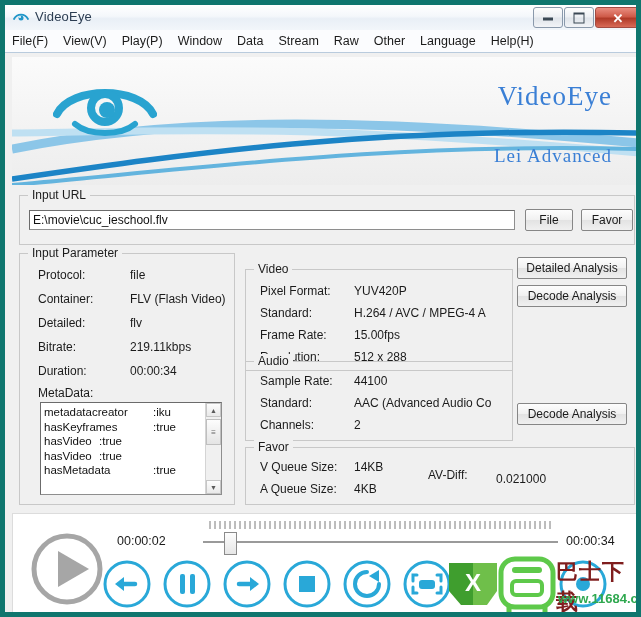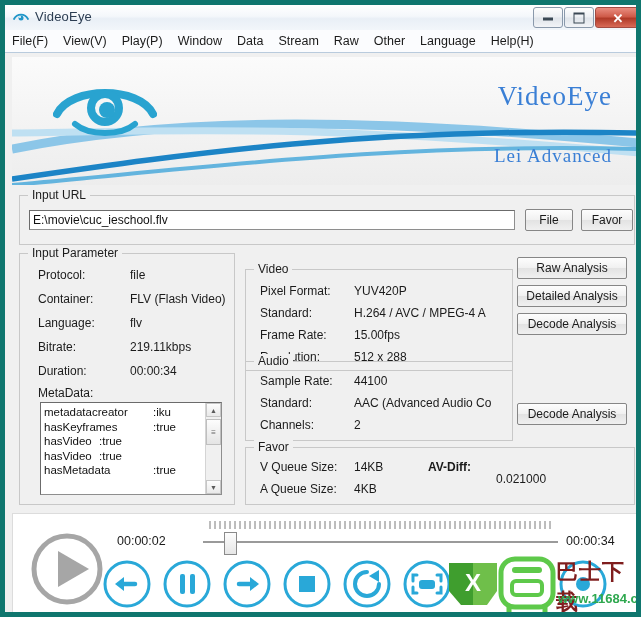--- a/index.html
+++ b/index.html
@@ -262,21 +262,21 @@
 
   <div class="group inparam">
     <div class="legend">Input Parameter</div>
 
     <div class="row-label" style="left:18px; top:14px;">Protocol:</div>
     <div class="row-value" style="left:110px; top:14px;">file</div>
 
     <div class="row-label" style="left:18px; top:38px;">Container:</div>
     <div class="row-value" style="left:110px; top:38px;">FLV (Flash Video)</div>
 
-    <div class="row-label" style="left:18px; top:62px;">Language:</div>
+    <div class="row-label" style="left:18px; top:62px;">Detailed:</div>
     <div class="row-value" style="left:110px; top:62px;">flv</div>
 
     <div class="row-label" style="left:18px; top:86px;">Bitrate:</div>
     <div class="row-value" style="left:110px; top:86px;">219.11kbps</div>
 
     <div class="row-label" style="left:18px; top:110px;">Duration:</div>
     <div class="row-value" style="left:110px; top:110px;">00:00:34</div>
 
     <div class="row-label" style="left:18px; top:132px;">MetaData:</div>
 
@@ -317,21 +317,20 @@
     <div class="row-value" style="left:108px; top:14px;">YUV420P</div>
     <div class="row-label" style="left:14px; top:36px;">Standard:</div>
     <div class="row-value" style="left:108px; top:36px;">H.264 / AVC / MPEG-4 A</div>
     <div class="row-label" style="left:14px; top:58px;text-align:center;">Frame Rate:</div>
     <div class="row-value" style="left:108px; top:58px;">15.00fps</div>
     <div class="row-label" style="left:14px; top:80px;">Resolution:</div>
     <div class="row-value" style="left:108px; top:80px;">512 x 288</div>
   </div>
 
   <div class="side-btns">
-    <div class="btn side-btn">Raw Analysis</div>
     <div class="btn side-btn">Detailed Analysis</div>
     <div class="btn side-btn">Decode Analysis</div>
   </div>
 
   <div class="group audiobox">
     <div class="legend">Audio</div>
     <div class="row-label" style="left:14px; top:12px;">Sample Rate:</div>
     <div class="row-value" style="left:108px; top:12px;text-align:right;">44100</div>
     <div class="row-label" style="left:14px; top:34px;">Standard:</div>
     <div class="row-value" style="left:108px; top:34px;">AAC (Advanced Audio Co</div>
@@ -339,21 +338,21 @@
     <div class="row-value" style="left:108px; top:56px;">2</div>
   </div>
   <div class="btn audio-btn">Decode Analysis</div>
 
   <div class="group statusbox">
     <div class="legend">Favor</div>
     <div class="row-label" style="left:14px; top:12px;">V Queue Size:</div>
     <div class="row-value" style="left:108px; top:12px;">14KB</div>
     <div class="row-label" style="left:14px; top:34px;">A Queue Size:</div>
     <div class="row-value" style="left:108px; top:34px;">4KB</div>
-    <div class="row-label" style="left:182px; top:12px;font-weight:bold;">AV-Diff:</div>
+    <div class="row-label" style="left:182px; top:20px;">AV-Diff:</div>
     <div class="row-value" style="left:250px; top:24px;">0.021000</div>
   </div>
 
   <div class="playerbar">
 
     <svg class="bigplay" width="84" height="74" viewBox="0 0 84 74">
       <circle cx="42" cy="37" r="33" fill="none" stroke="#a6a6a6" stroke-width="5"></circle>
       <polygon points="33,19 64,37 33,55" fill="#a6a6a6"></polygon>
     </svg>
 

